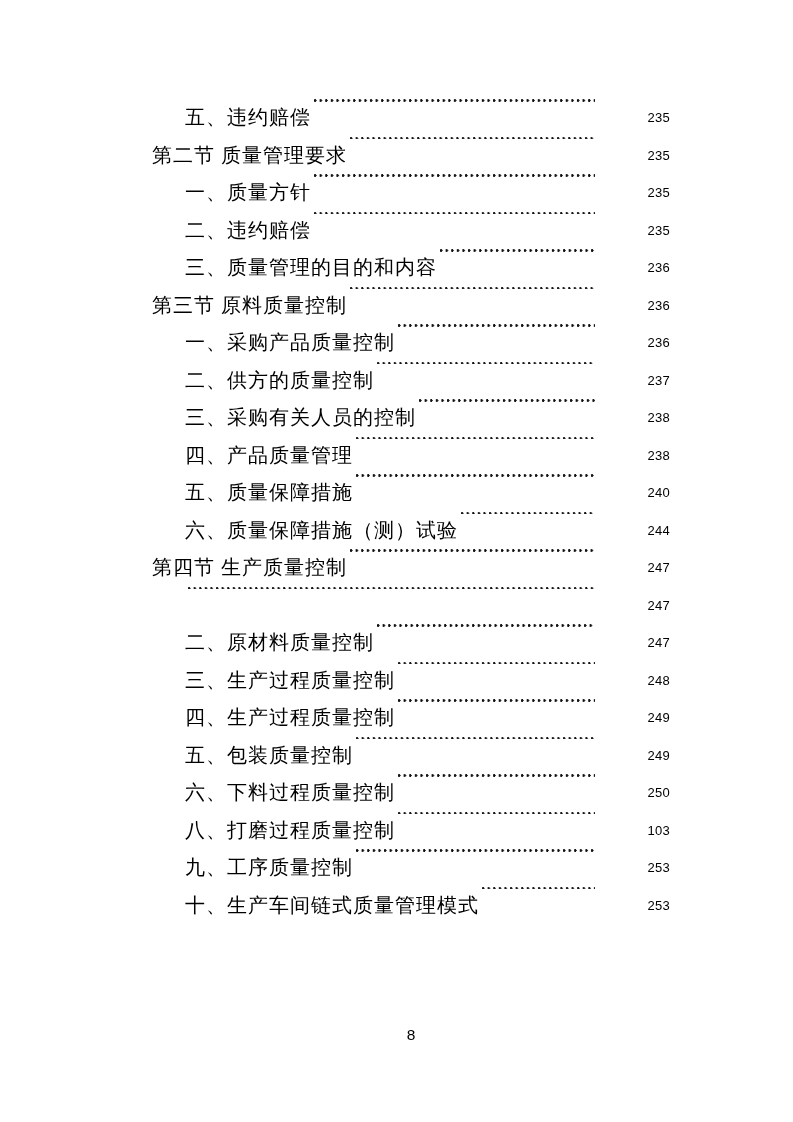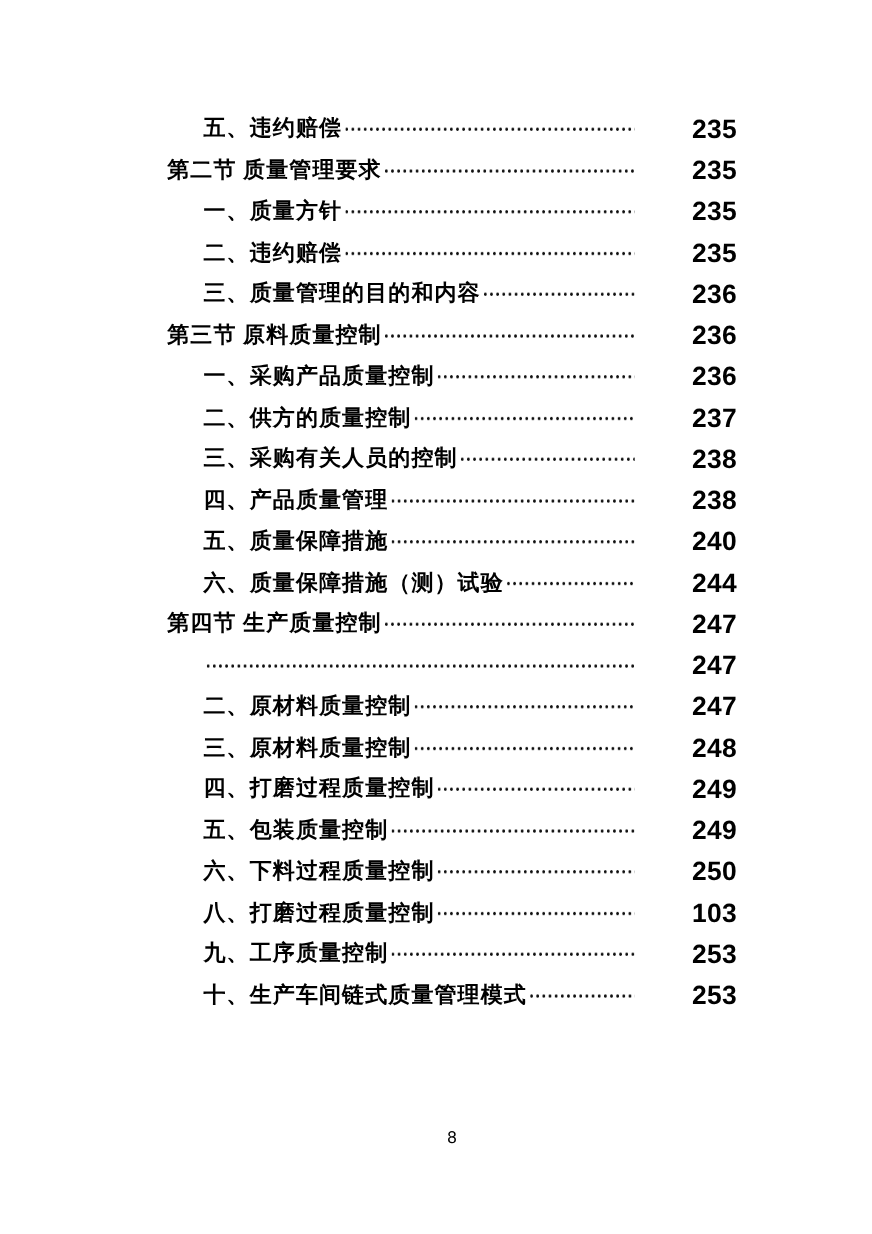--- a/index.html
+++ b/index.html
@@ -17,26 +17,25 @@
     color: #000000;
   }
   .toc {
     position: absolute;
     left: 152px;
     right: 123px;
     top: 99px;
   }
   .toc-entry {
     display: flex;
-    align-items: center;
+    align-items: flex-start;
     height: 37.5px;
     line-height: 37.5px;
     font-size: 20px;
     color: #000000;
-    font-weight: bold;
   }
   .toc-entry.level-2 {
     padding-left: 33px;
   }
   .toc-label {
     white-space: nowrap;
     letter-spacing: 1px;
   }
   .toc-leader {
     flex: 1 1 auto;
@@ -44,21 +43,21 @@
     min-width: 12px;
     margin: 0 4px 0 3px;
     background-image: radial-gradient(circle at 1.2px 1.3px, #111111 1.05px, rgba(0,0,0,0) 1.45px);
     background-size: 5.6px 2.6px;
     background-repeat: repeat-x;
     background-position: left bottom;
   }
   .toc-page {
     white-space: nowrap;
     font-family: "Liberation Sans", "DejaVu Sans", sans-serif;
-    font-size: 24px;
+    font-size: 13px;
     letter-spacing: 0.3px;
     margin-left: 48px;
   }
   .page-footer {
     position: absolute;
     left: 152px;
     right: 123px;
     top: 1026px;
     text-align: center;
   }
@@ -160,27 +159,27 @@
         <span class="toc-page">247</span>
       </div>
 
       <div class="toc-entry level-2">
         <span class="toc-label">二、原材料质量控制</span>
         <span class="toc-leader"></span>
         <span class="toc-page">247</span>
       </div>
 
       <div class="toc-entry level-2">
-        <span class="toc-label">三、原材料质量控制</span>
+        <span class="toc-label">三、生产过程质量控制</span>
         <span class="toc-leader"></span>
         <span class="toc-page">248</span>
       </div>
 
       <div class="toc-entry level-2">
-        <span class="toc-label">四、打磨过程质量控制</span>
+        <span class="toc-label">四、生产过程质量控制</span>
         <span class="toc-leader"></span>
         <span class="toc-page">249</span>
       </div>
 
       <div class="toc-entry level-2">
         <span class="toc-label">五、包装质量控制</span>
         <span class="toc-leader"></span>
         <span class="toc-page">249</span>
       </div>
 

